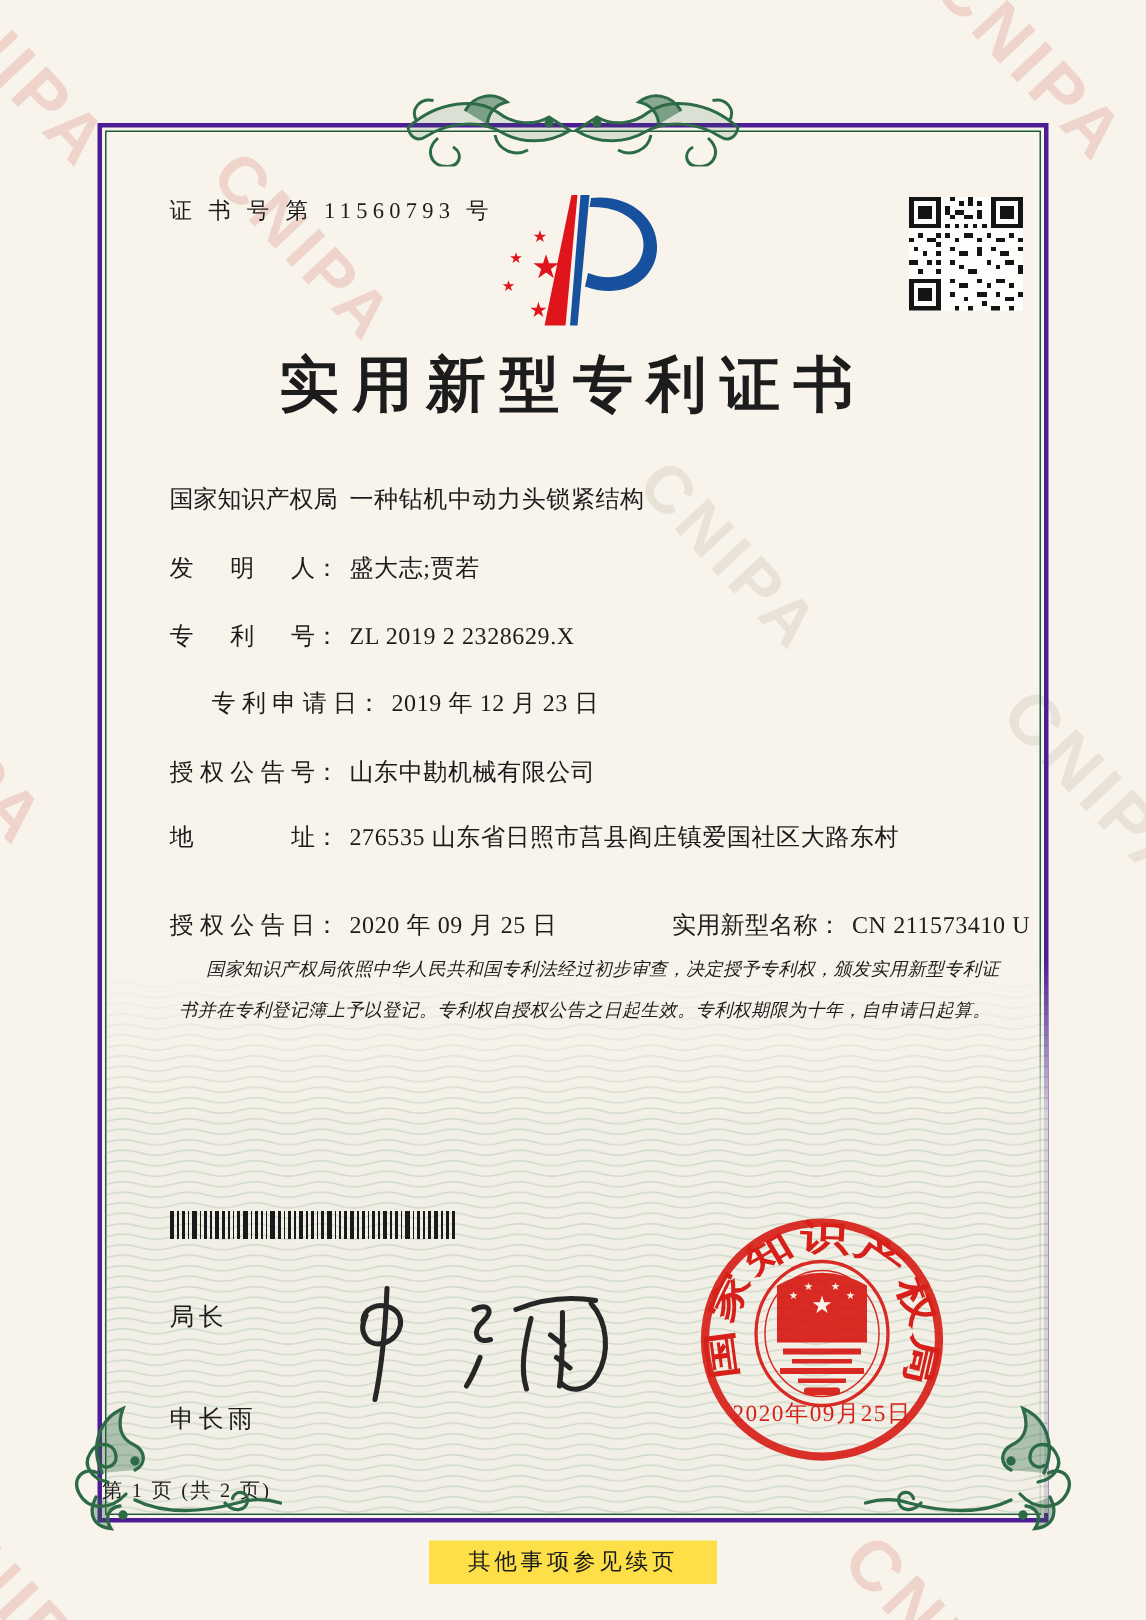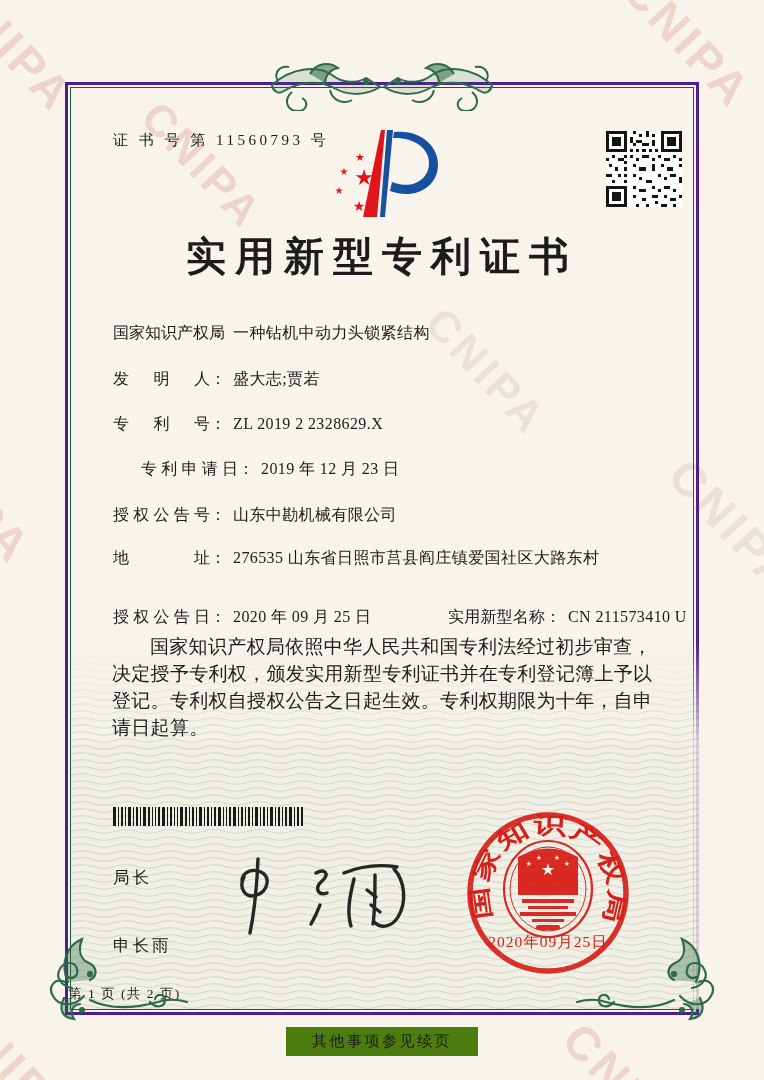--- a/index.html
+++ b/index.html
@@ -31,35 +31,35 @@
   .logo{left:256px;top:40px;}
   .qr{left:538px;top:46px;}
   .cert-title{left:0;top:144px;width:100%;text-align:center;font-size:40px;
               letter-spacing:9px;font-weight:700;}
   .row{left:45px;font-size:16px;white-space:nowrap;}
   .row .lbl{display:inline-block;width:97px;text-align:justify;text-align-last:justify;}
   .row .val{margin-left:7px;letter-spacing:.4px;}
   .r0{top:238px;} .r1{top:284px;} .r2{top:329px;} .r3{top:374px;margin-left:28px;}
   .r4{top:420px;} .r5{top:463px;} .r6{top:522px;}
   .grant{position:absolute;left:335px;top:0;}
-  .paras{left:44px;top:548px;width:556px;font-size:19px;line-height:27px;}
+  .paras{left:44px;top:548px;width:556px;font-size:12px;line-height:27px;font-style:italic;text-align:center;}
   .paras p{margin:0;text-indent:2em;letter-spacing:.3px;}
   .barcode{left:45px;top:722px;}
   .sig-title{left:45px;top:782px;font-size:16.5px;letter-spacing:3px;}
   .sig-name{left:45px;top:850px;font-size:16.5px;letter-spacing:3px;}
   .signature{left:156px;top:768px;}
   .seal{left:394px;top:722px;opacity:.95;}
   .page-info{left:0;top:900px;width:100%;font-size:13.5px;letter-spacing:1.5px;}
   
   .top-orn{position:absolute;left:266px;top:55px;z-index:3;}
   .orn{position:absolute;z-index:3;}
   .orn-bl{left:38px;top:934px;}
   .orn-br{left:576px;top:934px;transform:scaleX(-1);}
   .cont-note{position:absolute;left:0;top:1027px;width:100%;text-align:center;z-index:3;}
-  .cont-note span{display:inline-block;background:#4d7c0f;padding:5px 26px;font-size:15px;letter-spacing:2.5px;}
+  .cont-note span{display:inline-block;background:#fde047;padding:5px 26px;font-size:15px;letter-spacing:2.5px;}
 </style>
 </head>
 <body>
 
 <div class="page">
 
   <span class="wm wm-pink wm1">CNIPA</span>
   <span class="wm wm-pink wm2">CNIPA</span>
   <span class="wm wm-pink wm3">CNIPA</span>
   <span class="wm wm-faint wm4">CNIPA</span>

